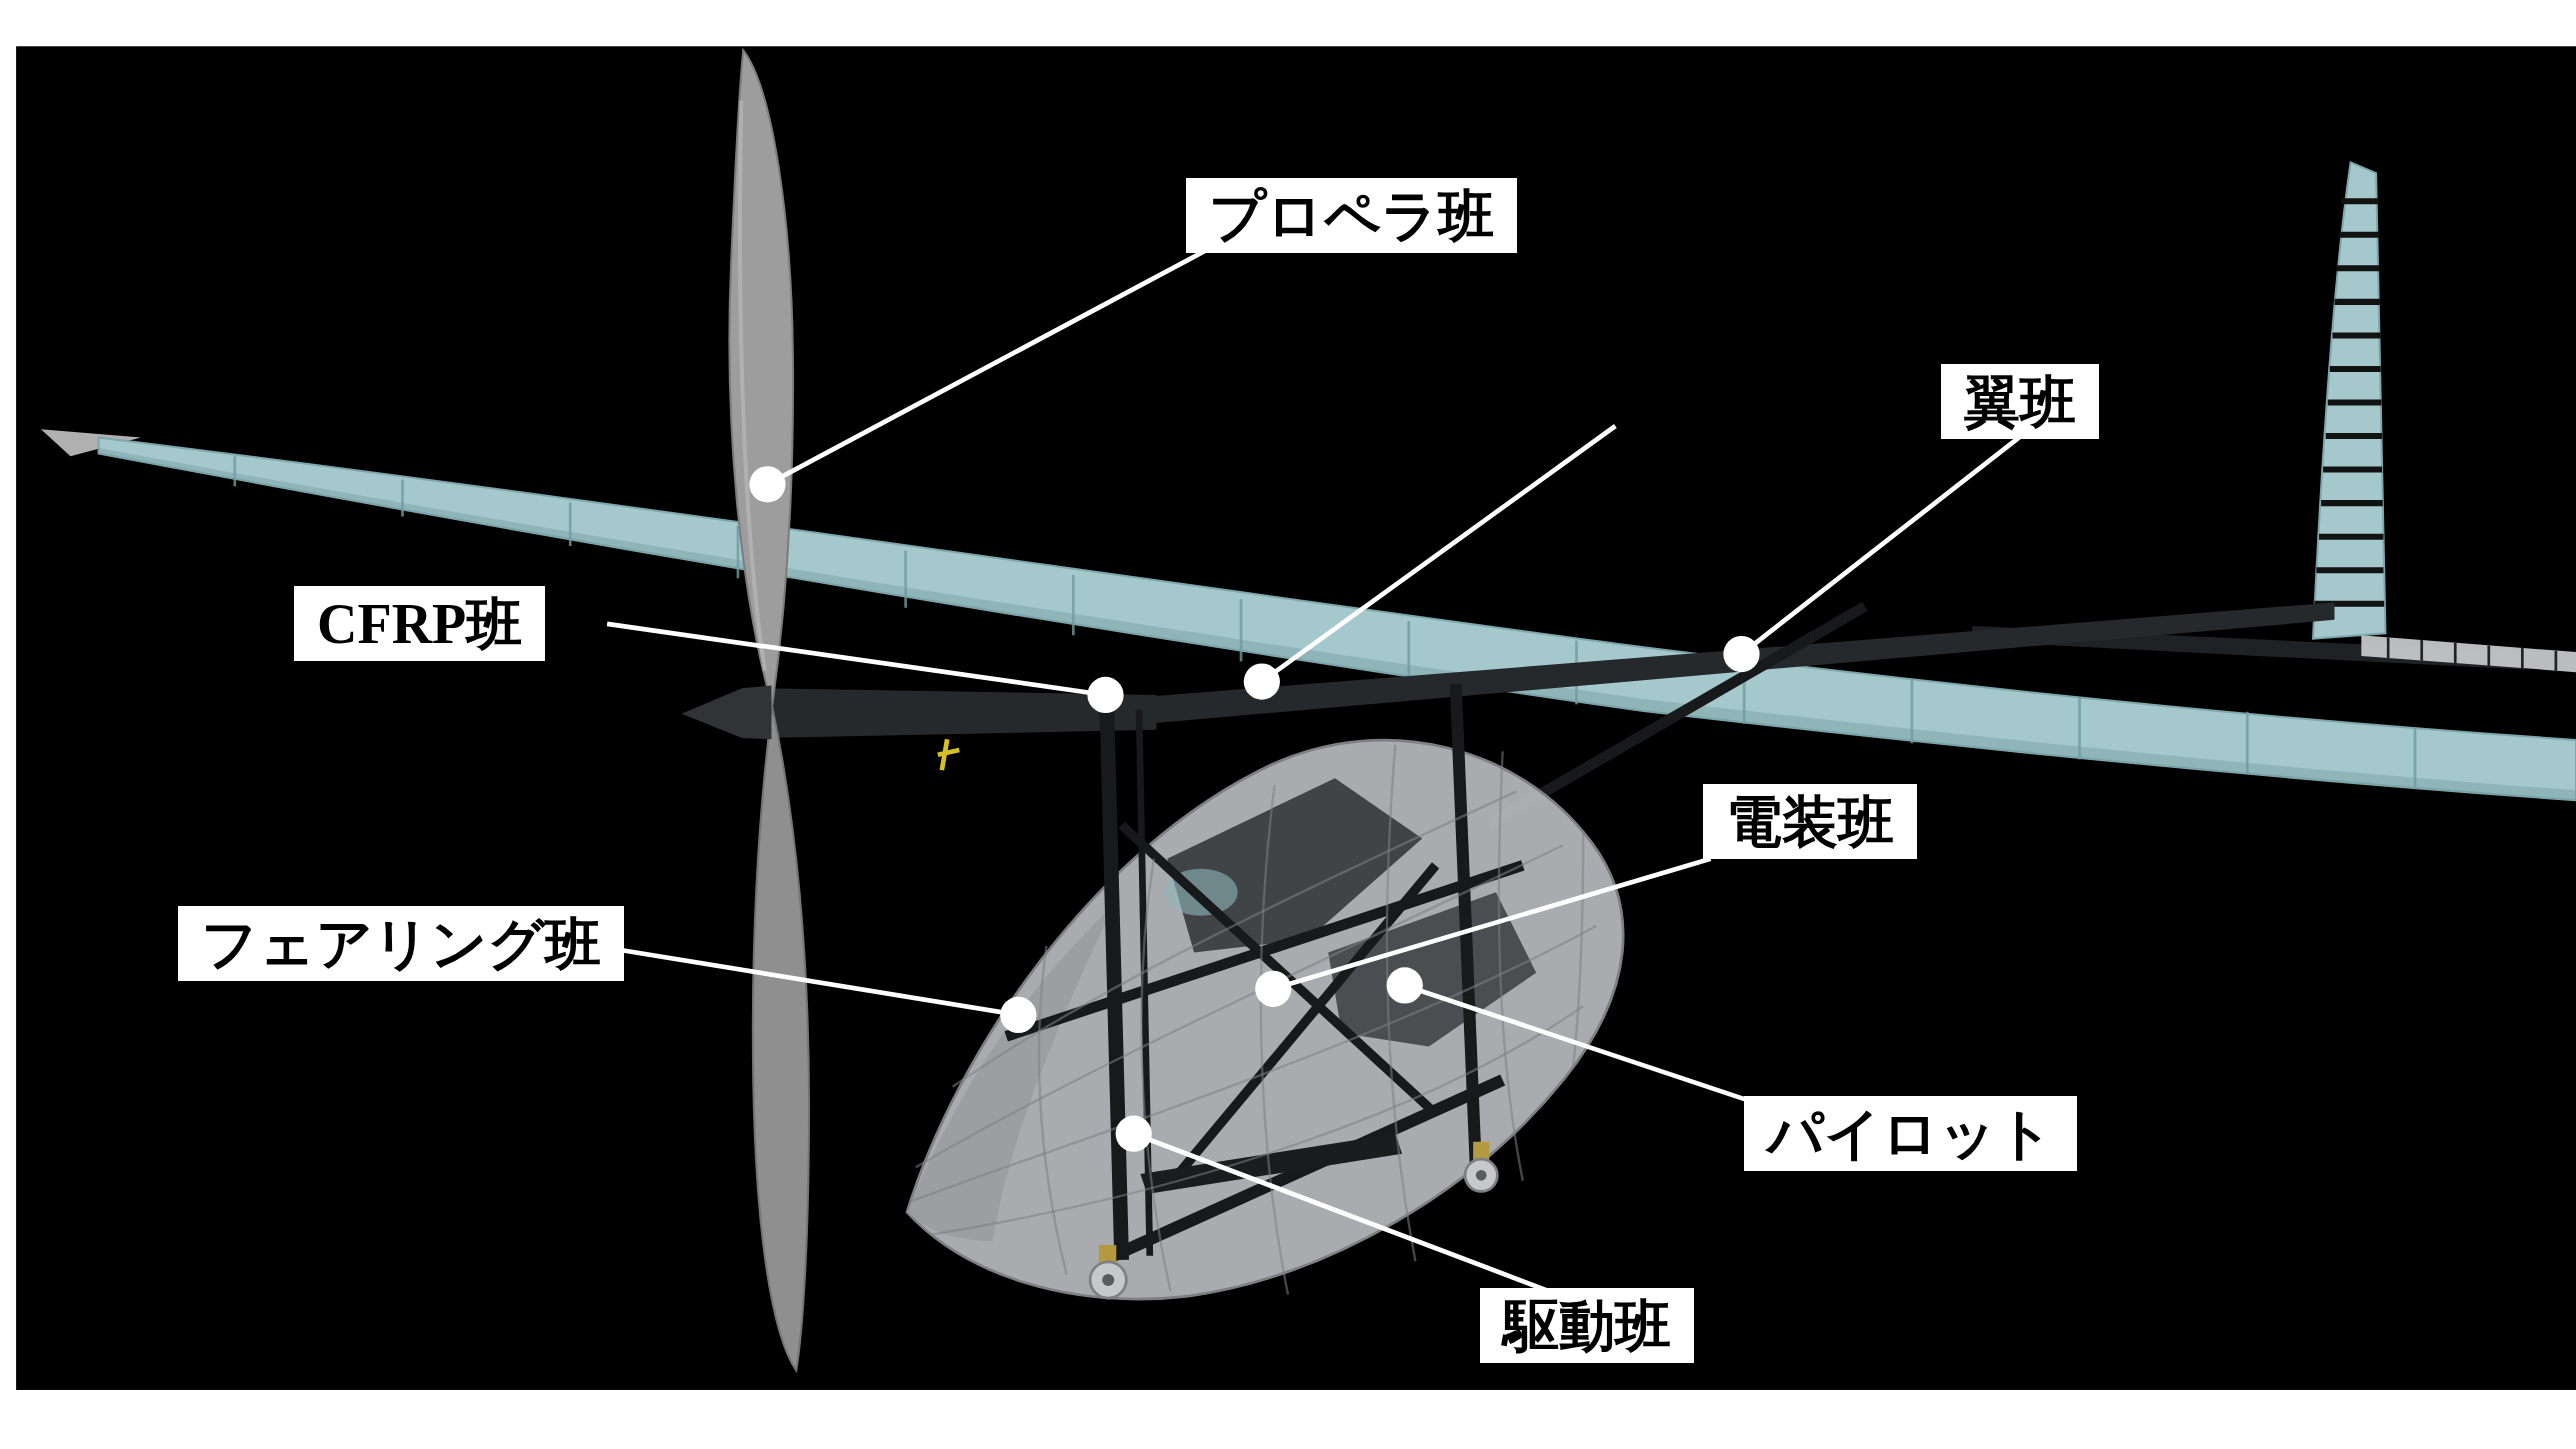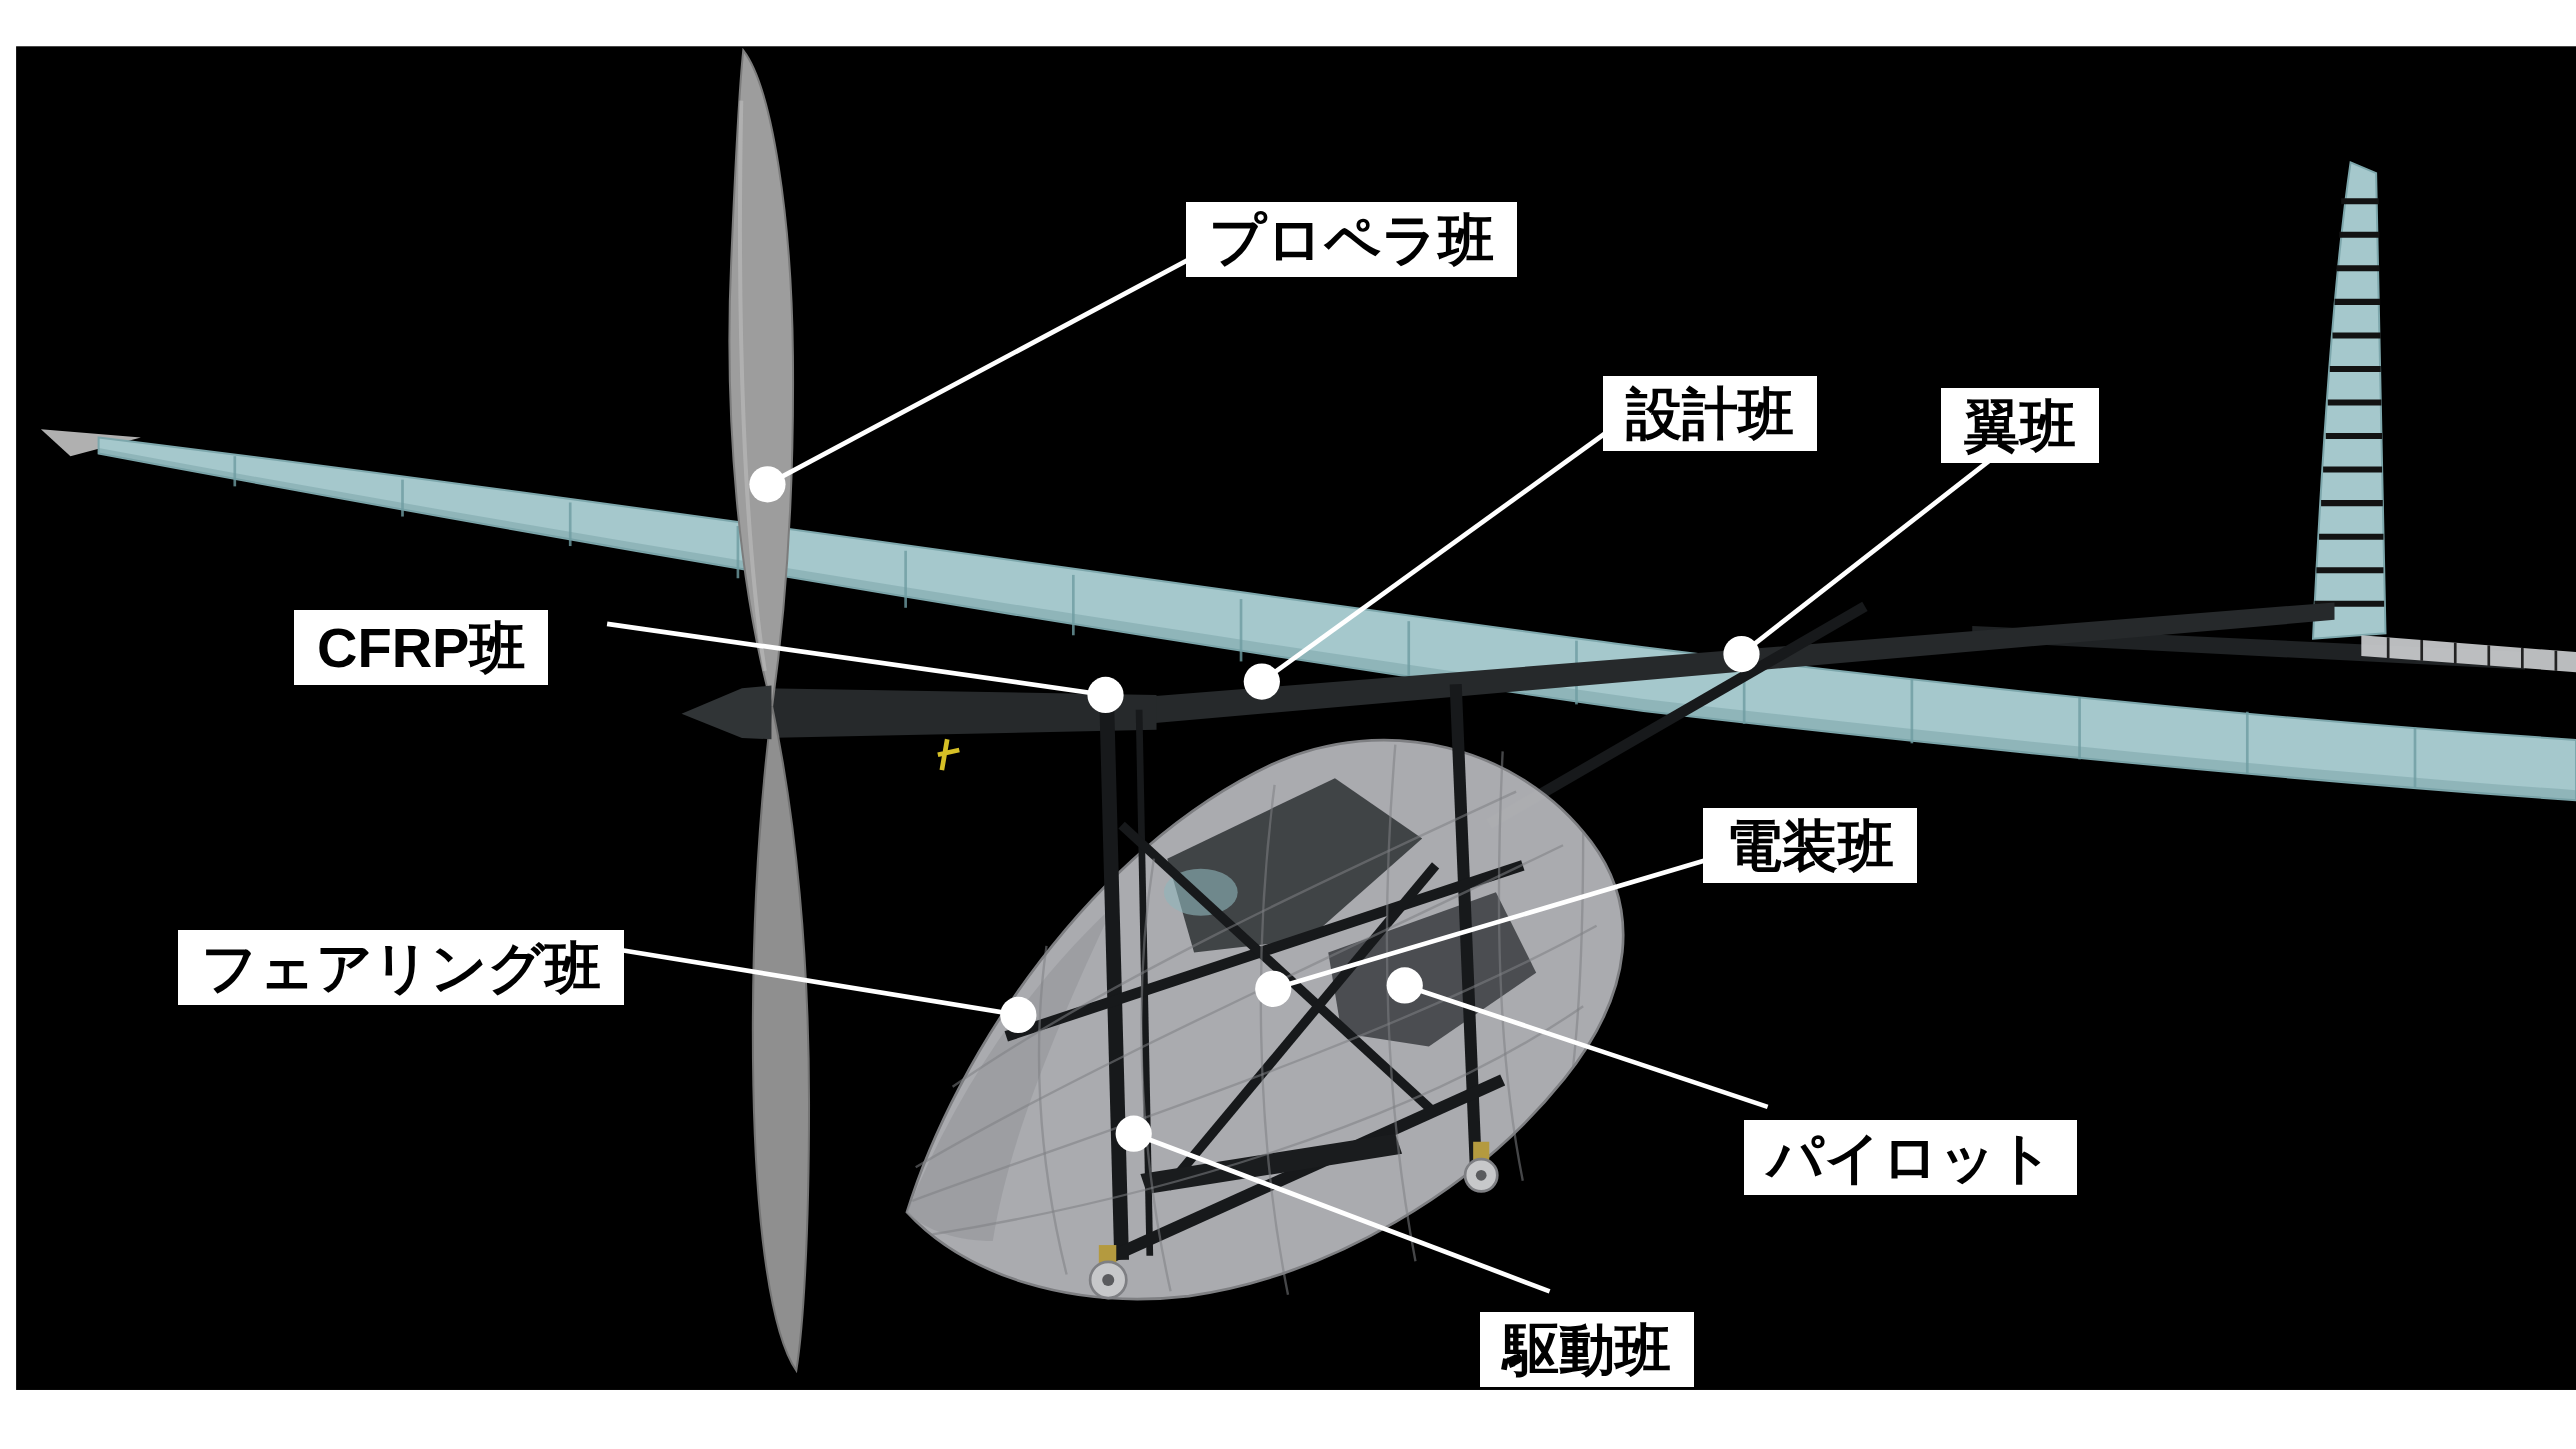--- a/index.html
+++ b/index.html
@@ -47,22 +47,21 @@
   .callout{
     position:absolute;
     display:inline-block;
     background:var(--label-bg,#ffffff);
     color:var(--label-text,#000000);
     font-weight:bold;
     font-size:56px;
     line-height:1.25;
     padding:2.7px 23px;
     white-space:nowrap;
-    font-family:Liberation Sans, sans-serif;
-    margin-top:24px;
+    font-family:Liberation Serif, serif;
   }
 </style>
 </head>
 <body>
 
 <div id="stage">
 
   <svg id="scene" viewBox="0 0 3840 2160">
 
     <rect class="canvas-black" x="24" y="69" width="3816" height="2003"></rect>
@@ -221,21 +220,20 @@
       <circle class="dot" cx="2596" cy="975" r="27"></circle>
       <circle class="dot" cx="1648" cy="1036" r="27"></circle>
       <circle class="dot" cx="1898" cy="1474" r="27"></circle>
       <circle class="dot" cx="1518" cy="1513" r="27"></circle>
       <circle class="dot" cx="2094" cy="1469" r="27"></circle>
       <circle class="dot" cx="1690" cy="1690" r="27"></circle>
     </g>
   </svg>
 
   <div class="callout" style="left:1186px;top:178px">プロペラ班</div>
-  <div class="callout" style="left:1603px;top:352px">設計班</div>
   <div class="callout" style="left:1941px;top:364px">翼班</div>
   <div class="callout" style="left:294px;top:586px">CFRP班</div>
   <div class="callout" style="left:178px;top:906px">フェアリング班</div>
   <div class="callout" style="left:1703px;top:784px">電装班</div>
   <div class="callout" style="left:1744px;top:1096px">パイロット</div>
   <div class="callout" style="left:1480px;top:1288px">駆動班</div>
 
 </div>
 
 

